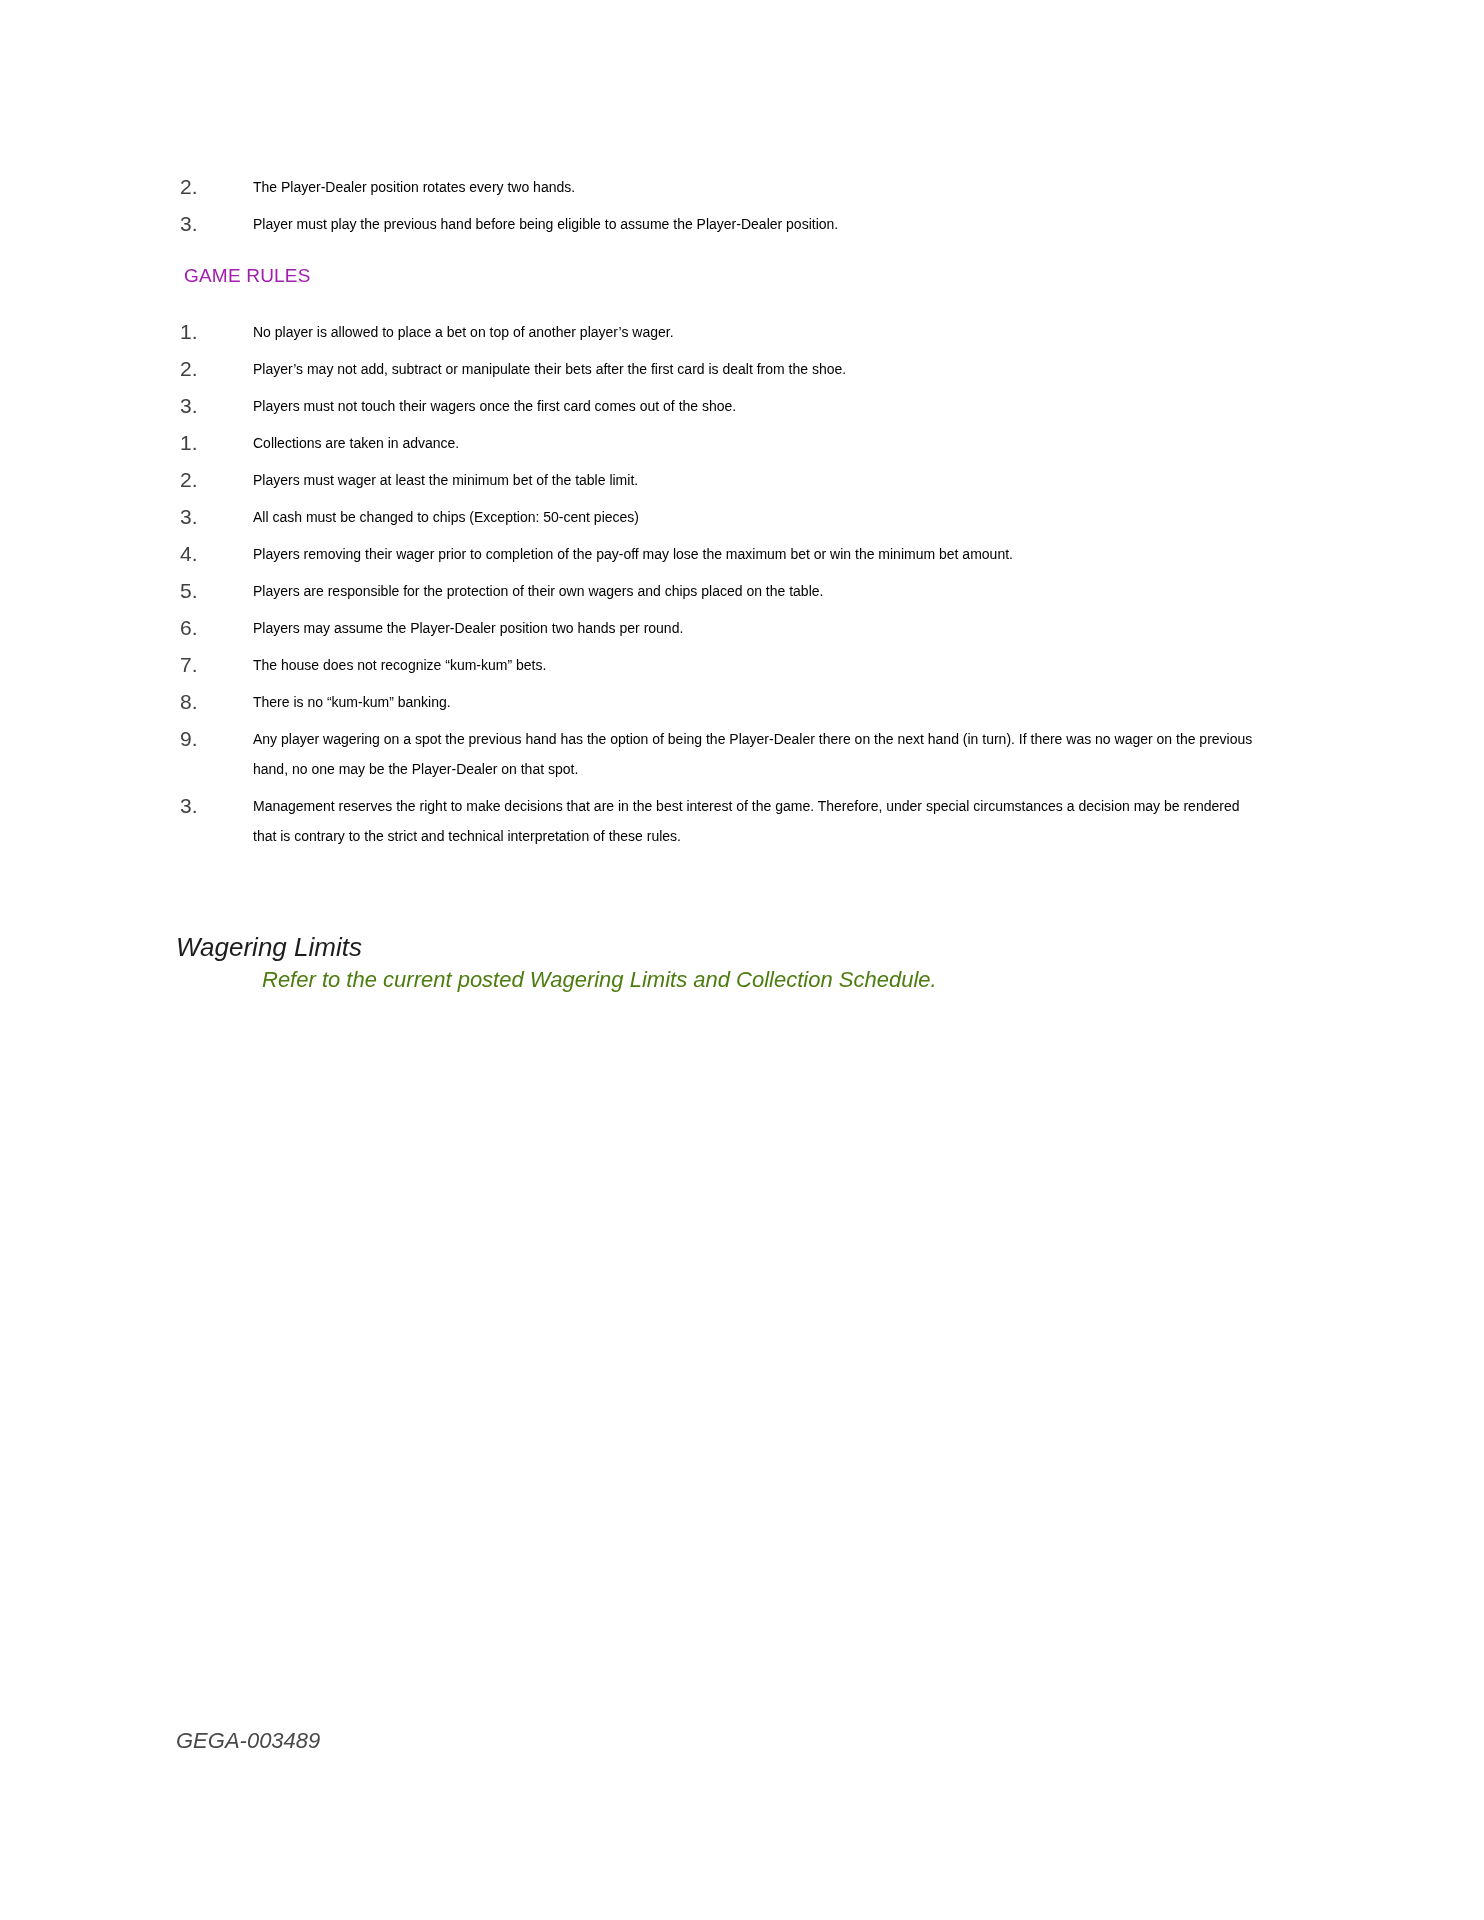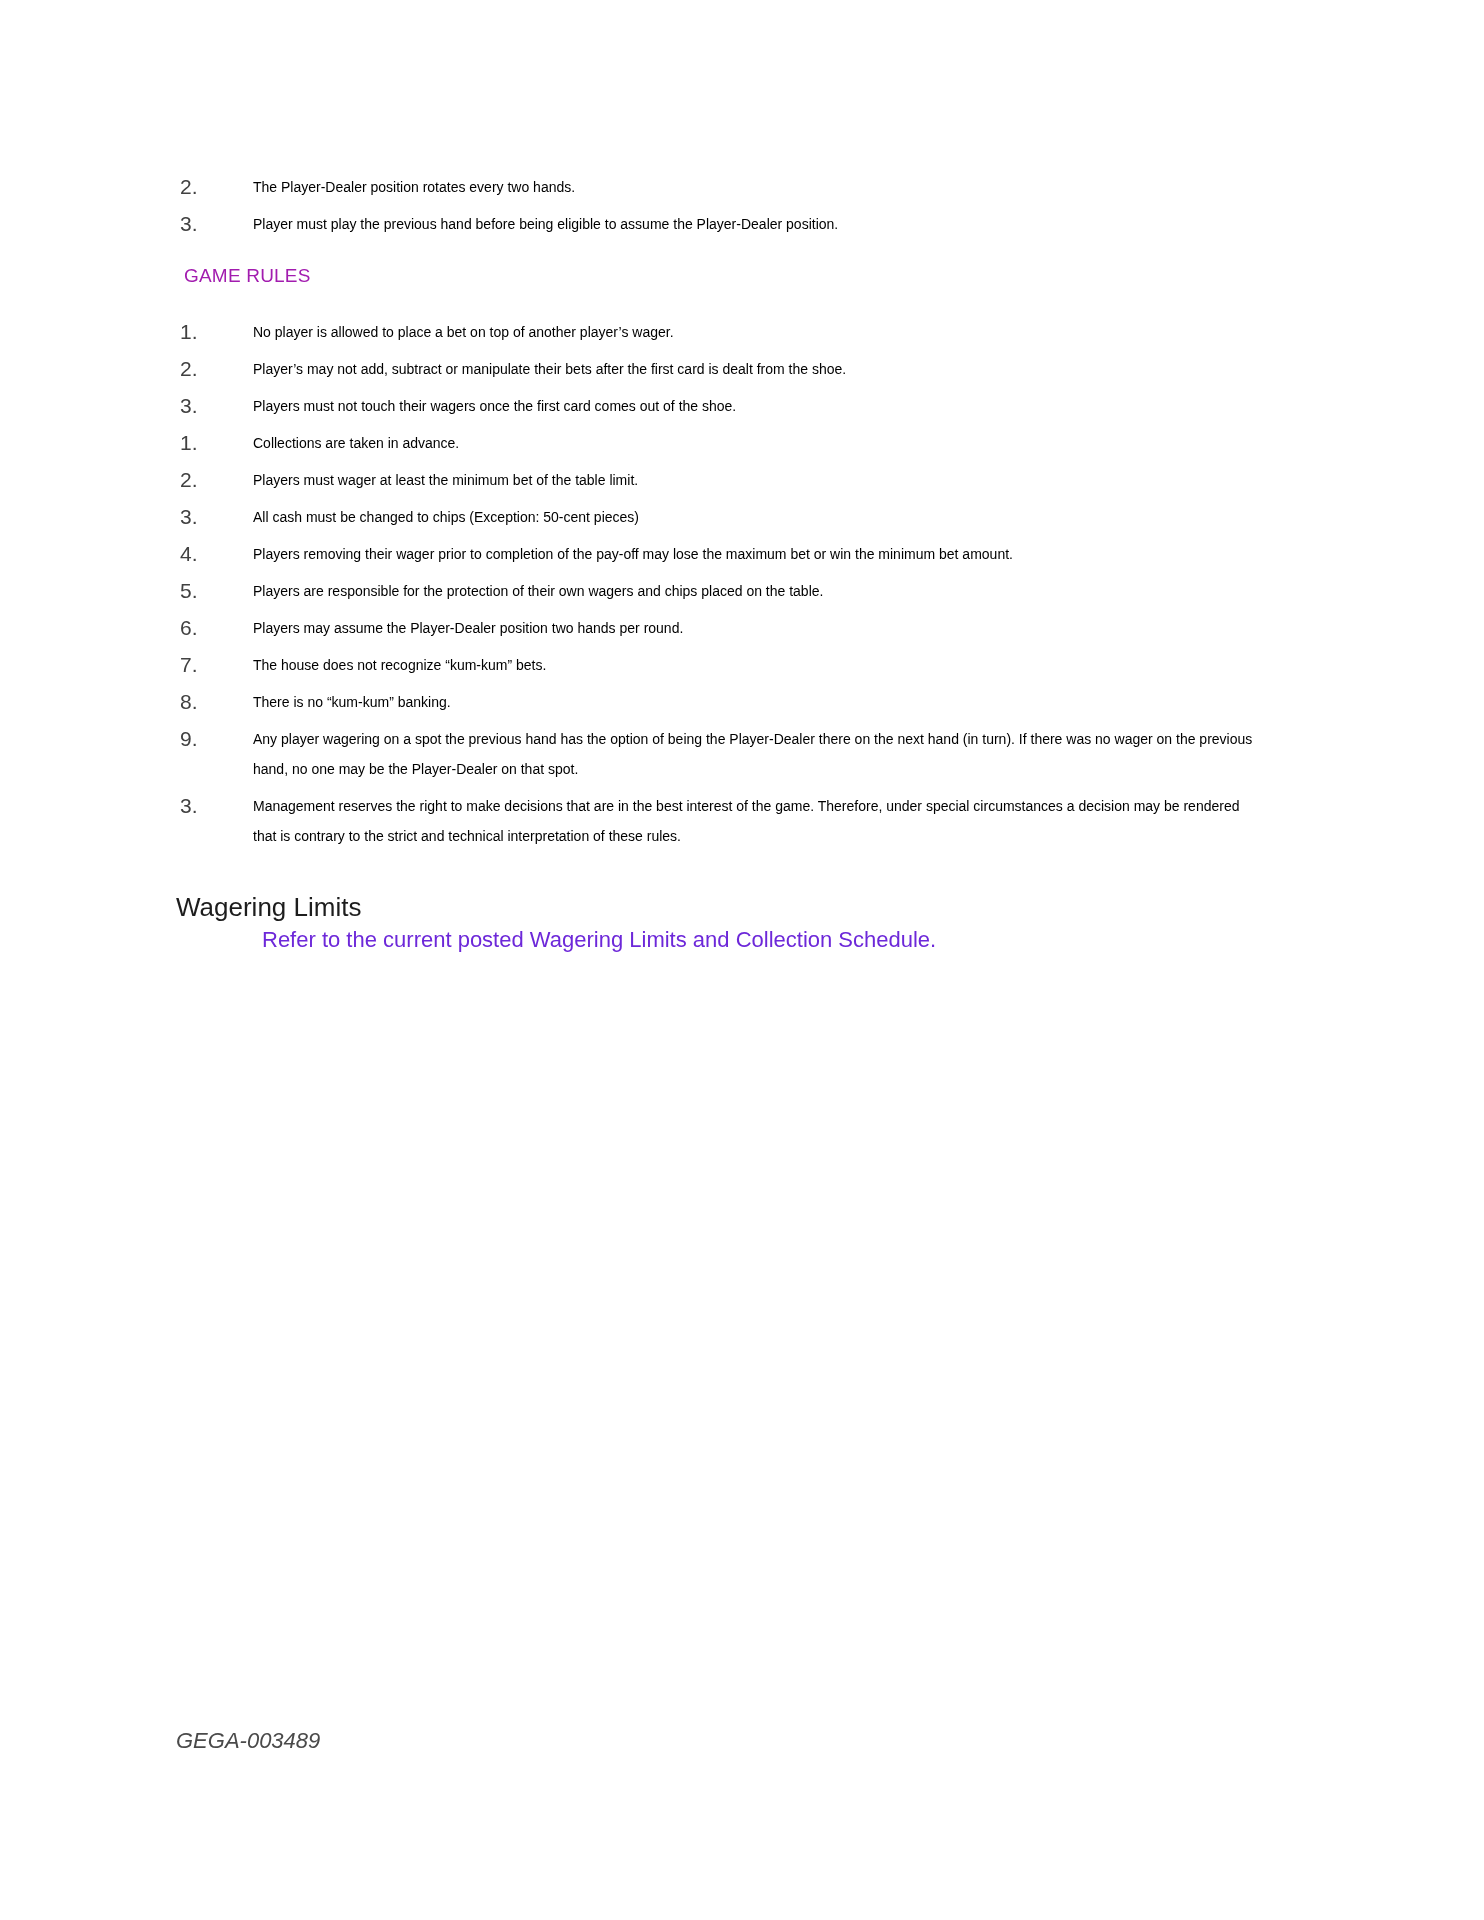--- a/index.html
+++ b/index.html
@@ -45,36 +45,37 @@
   }
   .section-title {
     margin: 22px 0 26px 4px;
     font-size: 19px;
     line-height: 30px;
     font-weight: 400;
     letter-spacing: 0.2px;
     color: #a21caf;
   }
   .wagering-block {
-    margin-top: 40px;
+    margin-top: 80px;
+    font-style: italic;
   }
   .wagering-title {
     margin: 0 0 2px -4px;
     font-size: 26px;
     line-height: 32px;
     font-weight: 400;
     color: #1d1d1d;
   }
   .wagering-body {
     margin: 0;
     padding-left: 82px;
     width: 960px;
     font-size: 22px;
     line-height: 30px;
-    color: #6d28d9;
+    color: #4d7c0f;
   }
   .footer-id {
     position: absolute;
     left: 176px;
     top: 1728px;
     font-size: 22px;
     line-height: 26px;
     color: #4a4a4a;
     font-style: italic;
   }

